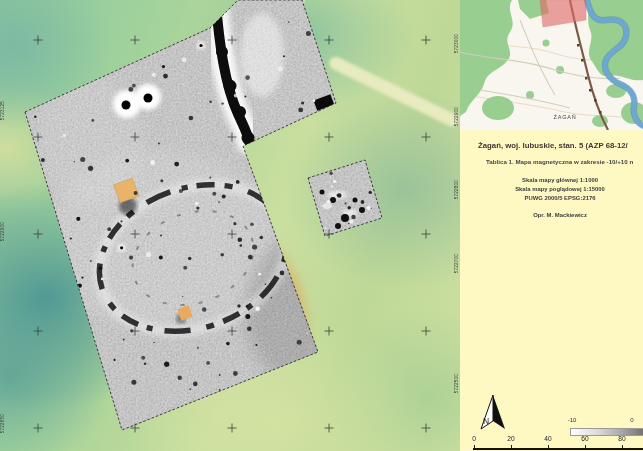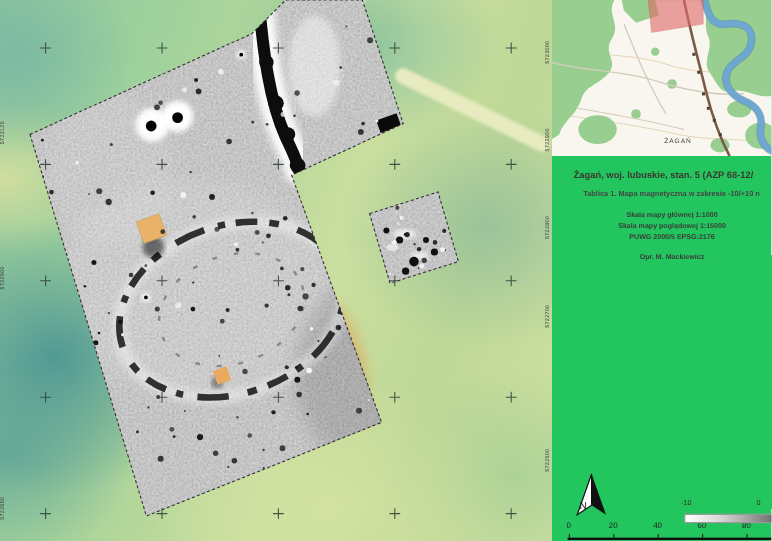--- a/index.html
+++ b/index.html
@@ -26,21 +26,21 @@
       transform-origin:left center;filter:blur(1.5px);}
   .orange-blotch{position:absolute;left:266px;top:238px;width:42px;height:118px;
       background:radial-gradient(closest-side,rgba(232,152,74,.95),rgba(232,152,74,0));
       transform:rotate(-16deg);filter:blur(4px);}
   svg{display:block;}
   #survey-svg{position:absolute;left:0;top:0;}
   
   .vlabel{position:absolute;width:40px;text-align:center;font-size:4.6px;color:#3c3c3c;
       letter-spacing:.2px;transform:rotate(-90deg);pointer-events:none;}
   
-  #sidebar{position:absolute;left:460px;top:0;width:183px;height:451px;background:#22c55e;}
+  #sidebar{position:absolute;left:460px;top:0;width:183px;height:451px;background:#fef9c3;}
   #overview-map{position:absolute;left:0;top:0;}
   #info-panel{position:absolute;left:0;top:0;width:183px;}
   .line{position:absolute;white-space:nowrap;color:#3a3a3a;}
   #title-line{left:18px;top:141px;font-size:7.8px;font-weight:bold;color:#3f3732;}
   #subtitle-line{left:26px;top:158px;font-size:6.2px;font-weight:bold;color:#454545;}
   .center-line{left:10px;width:180px;text-align:center;font-size:5.9px;font-weight:bold;color:#3c3c3c;}
   #scale-main-line{top:177px;}
   #scale-overview-line{top:186px;}
   #crs-line{top:195px;}
   #author-line{top:212px;}

